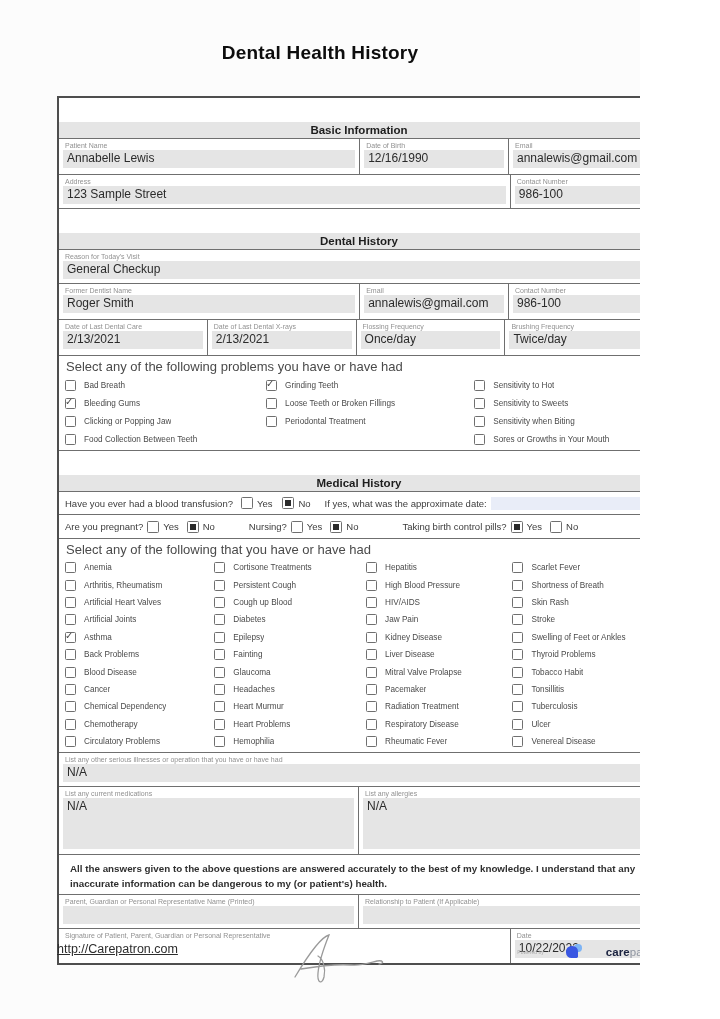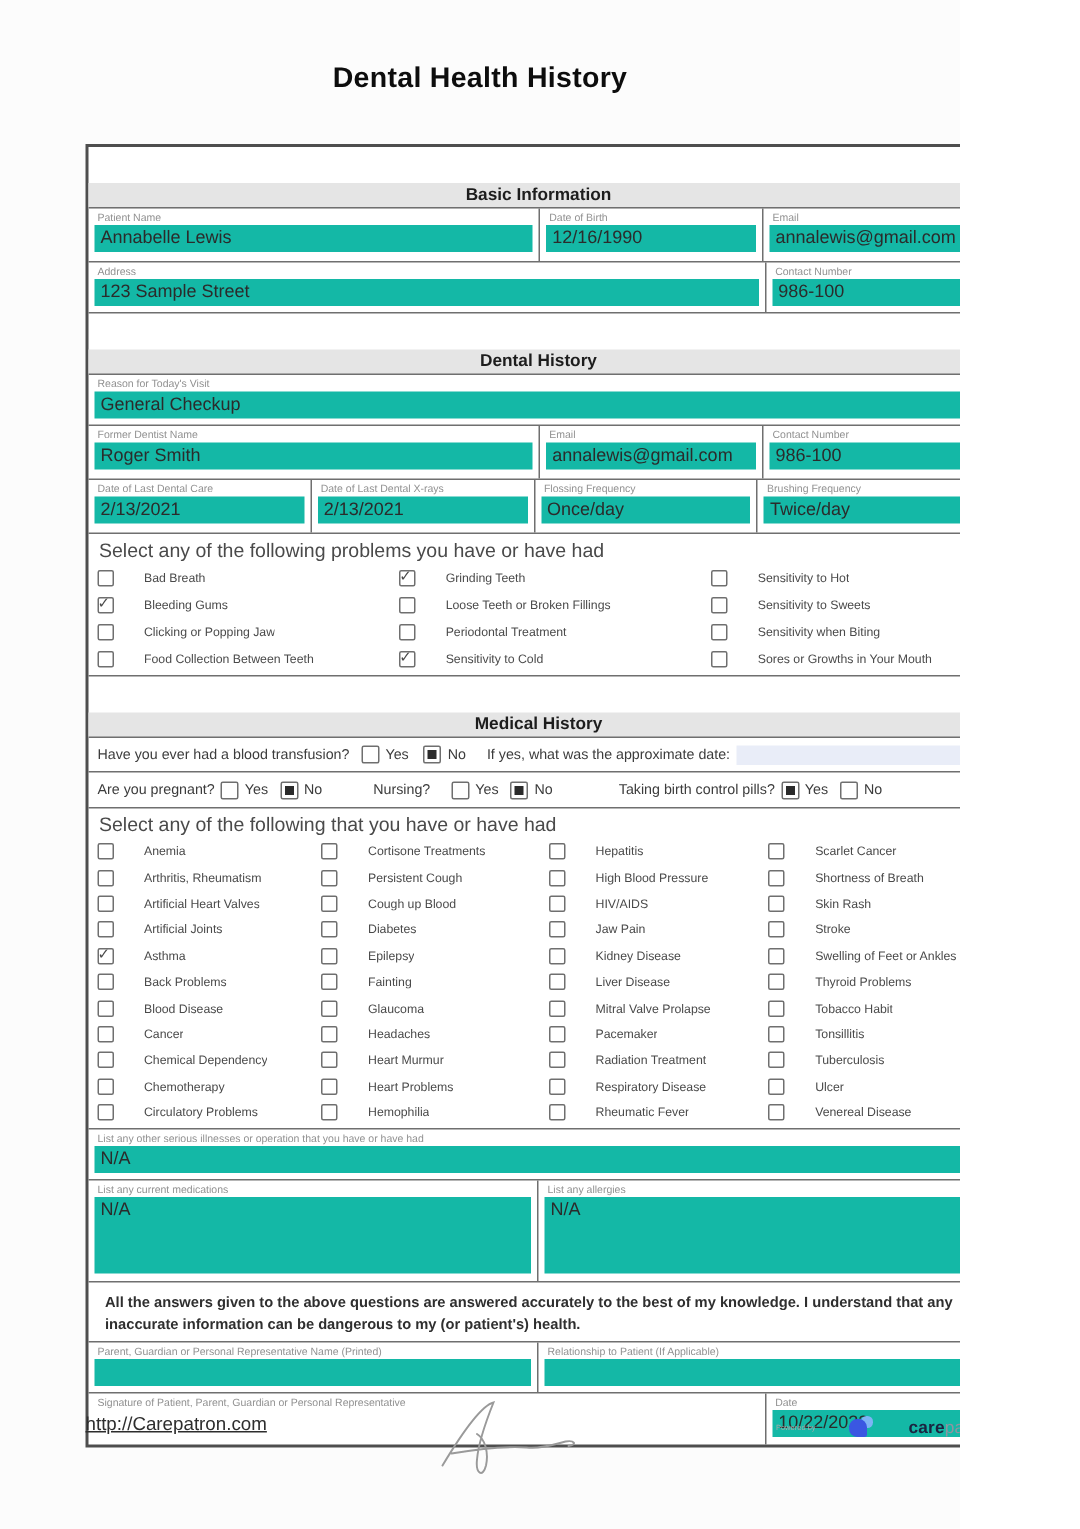--- a/index.html
+++ b/index.html
@@ -6,30 +6,30 @@
   .page{position:relative;width:640px;height:1019px;background:#fcfcfc;font-family:"Liberation Sans",sans-serif;overflow:hidden;}
   .title{position:absolute;top:42px;left:0;width:100%;text-align:center;font-size:19px;font-weight:bold;color:#0d0d0d;letter-spacing:.2px;}
   .form{position:absolute;left:57px;top:96px;width:604px;border:2px solid #4e4e4e;background:#fff;box-sizing:border-box;}
   .row{display:flex;border-bottom:1px solid #6f6f6f;box-sizing:border-box;overflow:visible;}
   .row.last{border-bottom:none;}
   .sec-h{background:#e5e5e5;text-align:center;font-weight:bold;font-size:11.5px;color:#1d1d1d;height:16px;line-height:16px;border-bottom:1px solid #6f6f6f;margin-top:24px;}
   .cell{position:relative;border-right:1px solid #6f6f6f;padding:2px 3px 2px;box-sizing:border-box;overflow:hidden;}
   .cell.lastc{border-right:none;}
   .c50{width:50.2%;} .c25{width:24.8%;} .cfill{flex:1;} .c75{width:75.3%;} .chalf{width:50%;} .cfull{width:100%;}
   .lbl{font-size:7px;color:#919191;padding:1px 3px 1px;white-space:nowrap;overflow:hidden;}
-  .val{background:#14b8a6;font-size:12px;color:#2b2b2b;padding:1px 4px 2px;margin:0 1px;white-space:nowrap;overflow:hidden;min-height:15px;}
+  .val{background:#e5e5e5;font-size:12px;color:#2b2b2b;padding:1px 4px 2px;margin:0 1px;white-space:nowrap;overflow:hidden;min-height:15px;}
   .val.empty{height:14px;}
   .val.tall{height:48px;white-space:normal;}
   .h36{height:36px;} .h34{height:34px;} .h23{height:23px;} .h24{height:24px;} .h40{height:40px;} .h68{height:68px;}
   .ckbox{padding:3px 6px 2px;}
   .intro{font-size:13px;color:#4a4a4a;padding:0 0 2px 1px;}
   .cols{display:flex;}
   .p1{width:34.2%;} .p2{width:35.4%;} .p3{flex:1;}
   .m1{width:25.4%;} .m2{width:25.8%;} .m3{width:24.9%;} .m4{flex:1;}
-  .ck-item{display:flex;align-items:center;height:18px;gap:20px;}
+  .ck-item{display:flex;align-items:center;height:18px;gap:8px;}
   .cond .ck-item{height:17.4px;}
   .cb{flex:0 0 auto;width:9px;height:9px;border:1.5px solid #6f6f6f;border-radius:1.5px;background:#fff;position:relative;}
   .cb.on::after{content:"\2713";position:absolute;left:-1px;top:-3px;font-size:10px;color:#4a4a4a;}
   .cbs{flex:0 0 auto;width:10px;height:10px;border:1.5px solid #6f6f6f;border-radius:1.5px;background:#fff;position:relative;}
   .cbs.on::after{content:"";position:absolute;left:2px;top:2px;right:2px;bottom:2px;background:#2b2b2b;}
   .ck-label{font-size:8.2px;color:#4a4a4a;white-space:nowrap;overflow:hidden;}
   .q-row{display:flex;align-items:center;font-size:9.5px;color:#3c3c3c;padding:0 6px;}
   .q-group{display:flex;align-items:center;gap:4px;}
   .q-text{margin-right:8px;}
   .q-followup{margin-left:14px;margin-right:4px;}
@@ -148,24 +148,20 @@
                 <span class="ck-label">Grinding Teeth</span>
               </div>
             <div class="ck-item">
                 <span class="cb"></span>
                 <span class="ck-label">Loose Teeth or Broken Fillings</span>
               </div>
             <div class="ck-item">
                 <span class="cb"></span>
                 <span class="ck-label">Periodontal Treatment</span>
               </div>
-            <div class="ck-item">
-                <span class="cb on"></span>
-                <span class="ck-label">Sensitivity to Cold</span>
-              </div>
           </div>
           <div class="p3">
             <div class="ck-item">
                 <span class="cb"></span>
                 <span class="ck-label">Sensitivity to Hot</span>
               </div>
             <div class="ck-item">
                 <span class="cb"></span>
                 <span class="ck-label">Sensitivity to Sweets</span>
               </div>
@@ -199,21 +195,21 @@
     <div class="row h24 q-row">
       <span class="q-text" style="margin-right:4px;">Are you pregnant?</span>
       <span class="q-group">
           <span class="cbs"></span>
           <span>Yes</span>
         </span>
       <span class="q-group" style="margin-left:8px;">
           <span class="cbs on"></span>
           <span>No</span>
         </span>
-      <span class="q-text" style="margin-left:34px;margin-right:14px;">Nursing?</span>
+      <span class="q-text" style="margin-left:34px;margin-right:4px;">Nursing?</span>
       <span class="q-group">
           <span class="cbs"></span>
           <span>Yes</span>
         </span>
       <span class="q-group" style="margin-left:8px;">
           <span class="cbs on"></span>
           <span>No</span>
         </span>
       <span class="q-text" style="margin-left:44px;margin-right:4px;">Taking birth control pills?</span>
       <span class="q-group">
@@ -363,21 +359,21 @@
                 <span class="ck-label">Respiratory Disease</span>
               </div>
             <div class="ck-item">
                 <span class="cb"></span>
                 <span class="ck-label">Rheumatic Fever</span>
               </div>
           </div>
           <div class="m4">
             <div class="ck-item">
                 <span class="cb"></span>
-                <span class="ck-label">Scarlet Cancer</span>
+                <span class="ck-label">Scarlet Fever</span>
               </div>
             <div class="ck-item">
                 <span class="cb"></span>
                 <span class="ck-label">Shortness of Breath</span>
               </div>
             <div class="ck-item">
                 <span class="cb"></span>
                 <span class="ck-label">Skin Rash</span>
               </div>
             <div class="ck-item">

